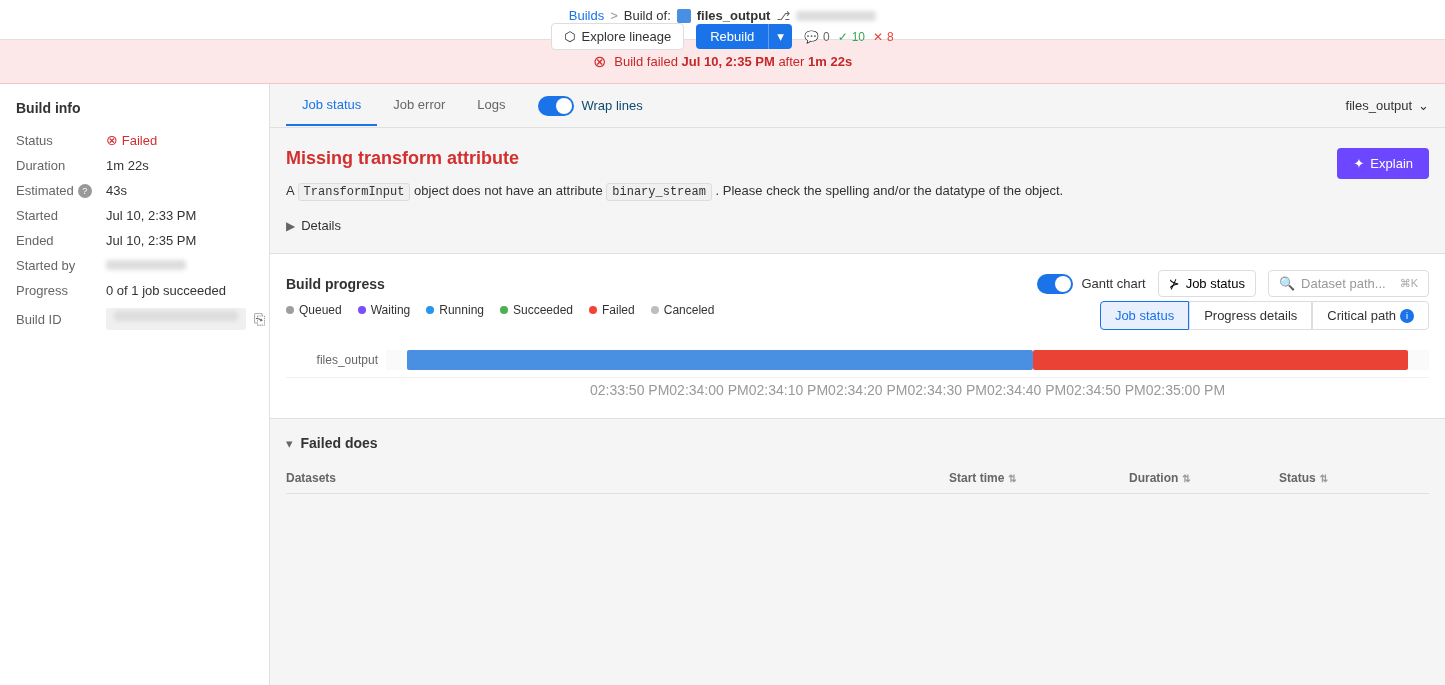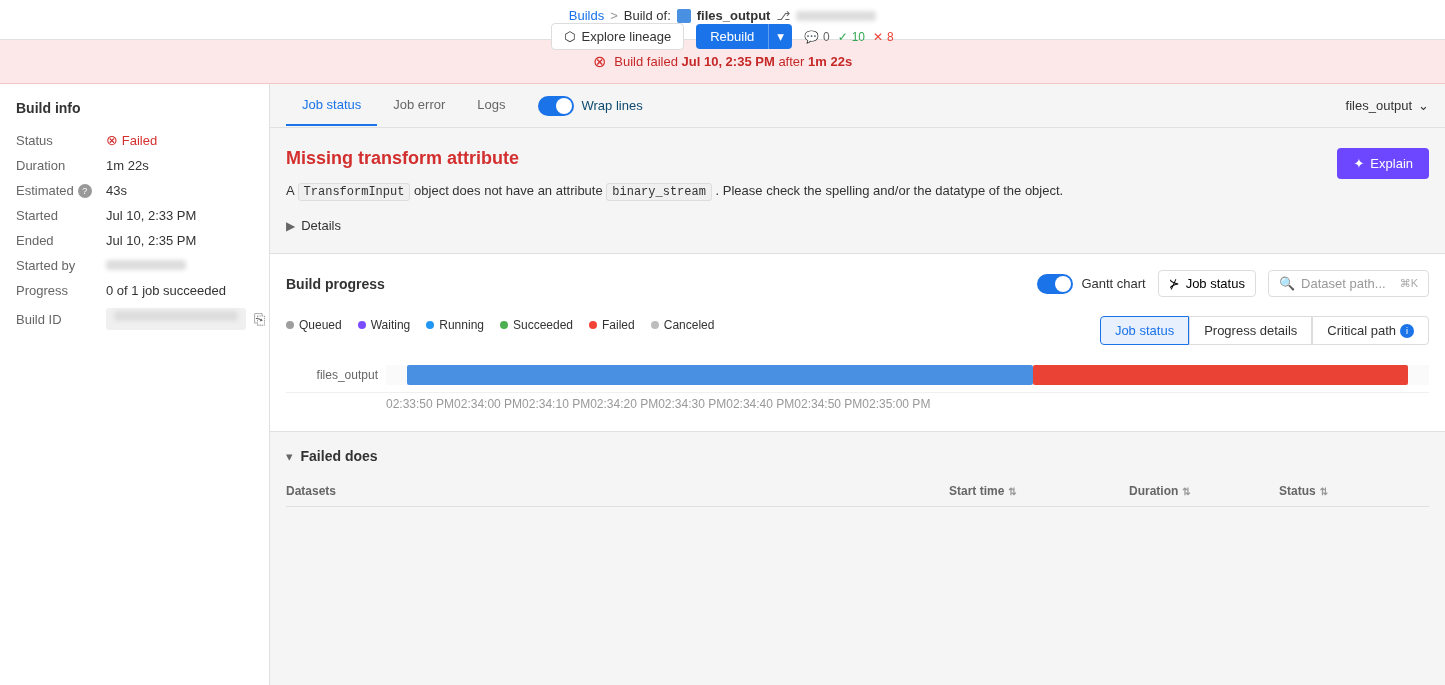--- a/index.html
+++ b/index.html
@@ -81,36 +81,36 @@
     .view-tab:last-child { border-radius: 0 4px 4px 0; display: flex; align-items: center; gap: 4px; }
     .info-circle { width: 14px; height: 14px; border-radius: 50%; background: #1a73e8; color: #fff; font-size: 9px; display: inline-flex; align-items: center; justify-content: center; }
 
     
     .gantt-chart { background: #fff; overflow: hidden; }
     .gantt-row { display: flex; align-items: center; height: 36px; border-bottom: 1px solid #f0f0f0; }
     .gantt-label { width: 100px; font-size: 12px; color: #666; padding-right: 8px; text-align: right; flex-shrink: 0; }
     .gantt-bar-container { flex: 1; position: relative; height: 20px; background: #fafafa; }
     .gantt-bar-running { position: absolute; left: 2%; height: 100%; background: #4a90e2; border-radius: 2px; width: 60%; }
     .gantt-bar-failed { position: absolute; left: 62%; height: 100%; background: #ea4335; border-radius: 2px; width: 36%; }
-    .gantt-times { display: flex; justify-content: flex-start; padding: 4px 0 4px 100px; font-size: 12px; color: #999; }
+    .gantt-times { display: flex; justify-content: center; padding: 4px 0 4px 100px; font-size: 14px; color: #999; }
     .gantt-date { text-align: center; font-size: 11px; color: #666; padding: 4px 0 4px 100px; }
 
     
     .failed-jobs { padding: 16px; border-top: 1px solid #e0e0e0; }
     .fj-header { display: flex; align-items: center; gap: 8px; margin-bottom: 12px; cursor: pointer; }
     .fj-title { font-weight: 600; font-size: 14px; }
     .table-header { display: flex; padding: 8px 0; border-bottom: 1px solid #e0e0e0; }
     .th { font-size: 12px; color: #666; font-weight: 600; display: flex; align-items: center; gap: 4px; cursor: pointer; }
     .th-datasets { flex: 1; }
     .th-start { width: 180px; }
     .th-duration { width: 150px; }
     .th-status { width: 150px; }
     .sort-icon { font-size: 10px; color: #999; }
 
-    .bp-header-row { display: flex; align-items: center; justify-content: space-between; margin-bottom: 19px; }
+    .bp-header-row { display: flex; align-items: center; justify-content: space-between; margin-bottom: 4px; }
 
     .content-scroll { overflow-y: auto; height: calc(685px - 40px - 44px); }
   </style>
 </head>
 <body>
 
 <div class="header">
   <div class="header-left">
     <a href="#" class="breadcrumb-link">Builds</a>
     <span class="breadcrumb-sep">&gt;</span>

